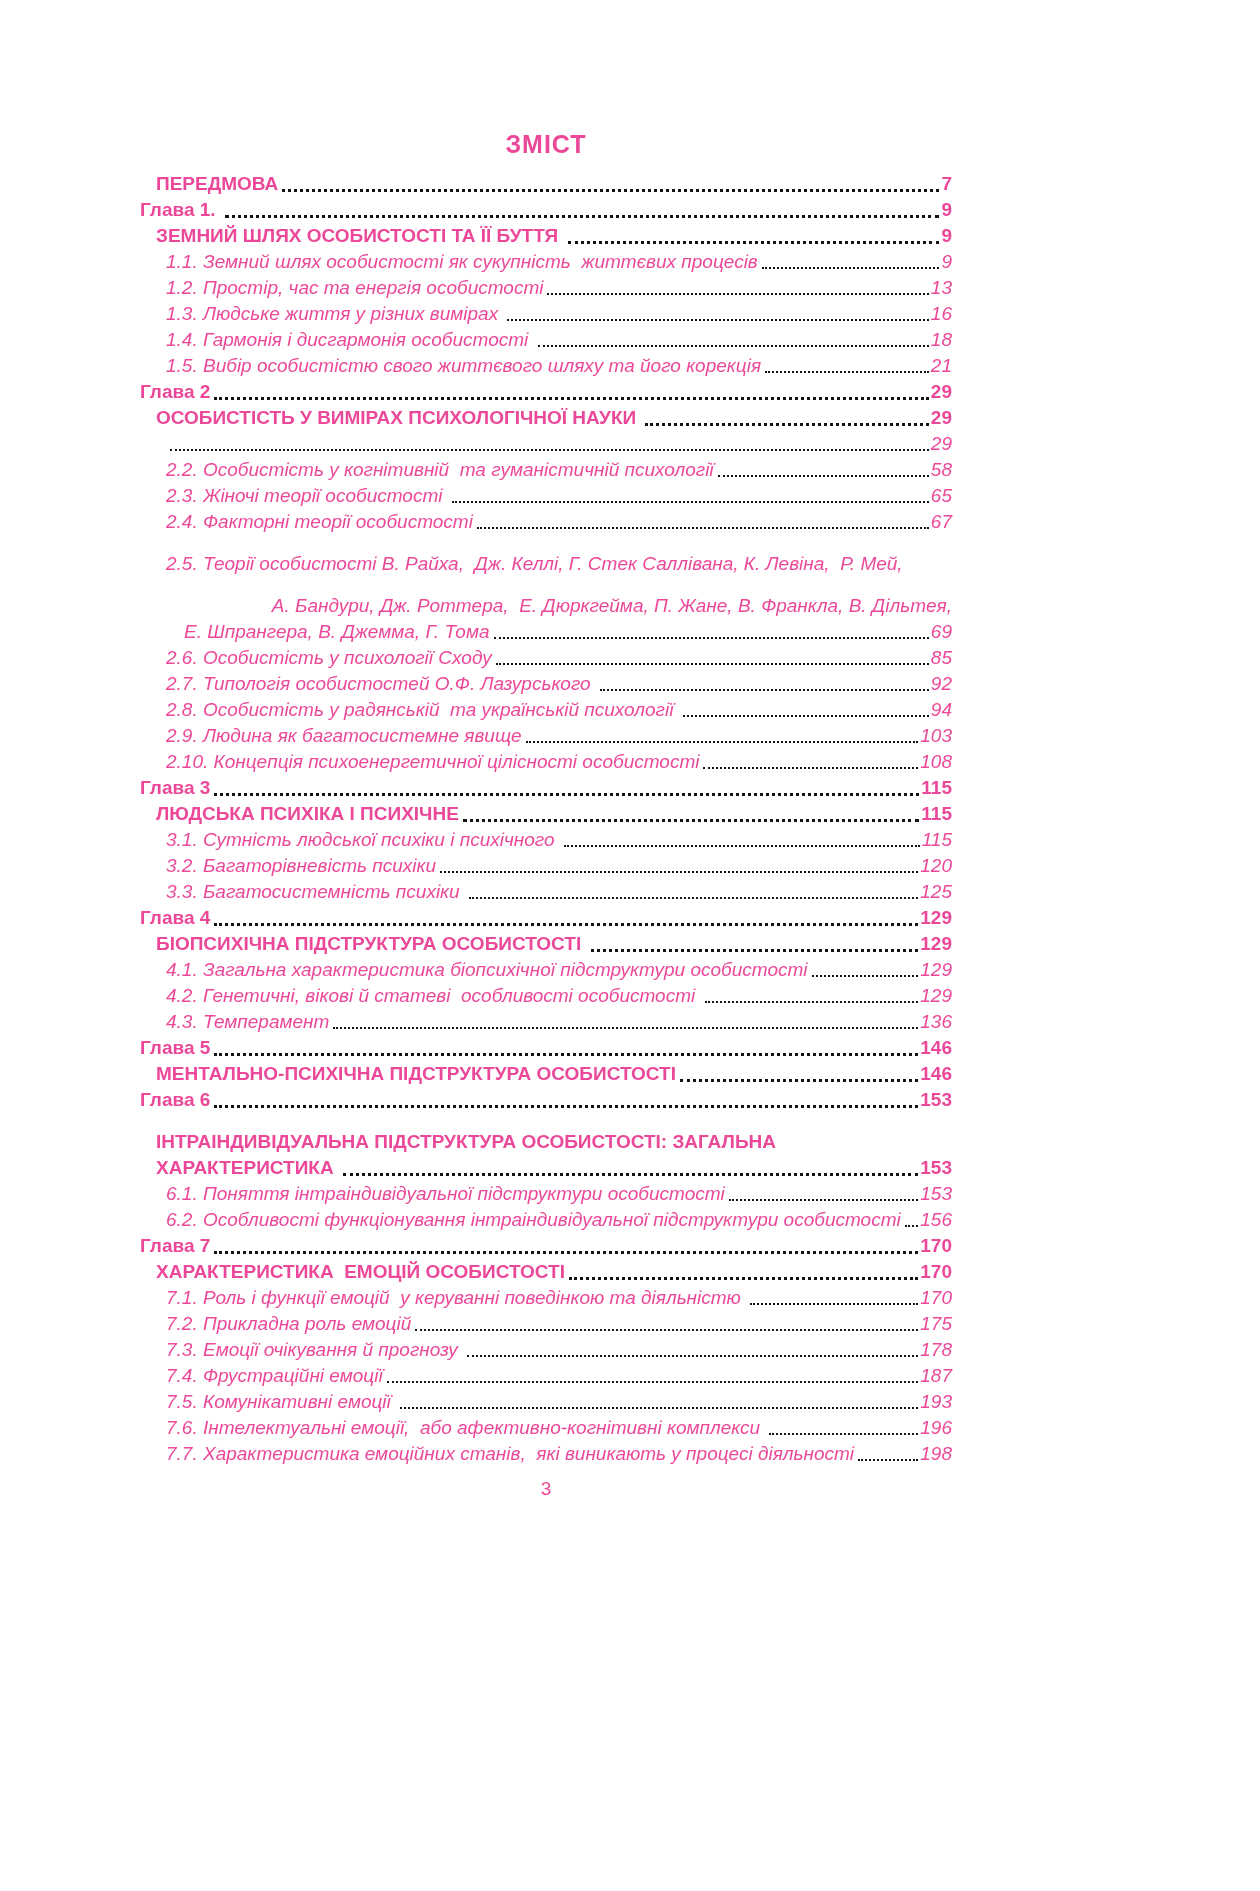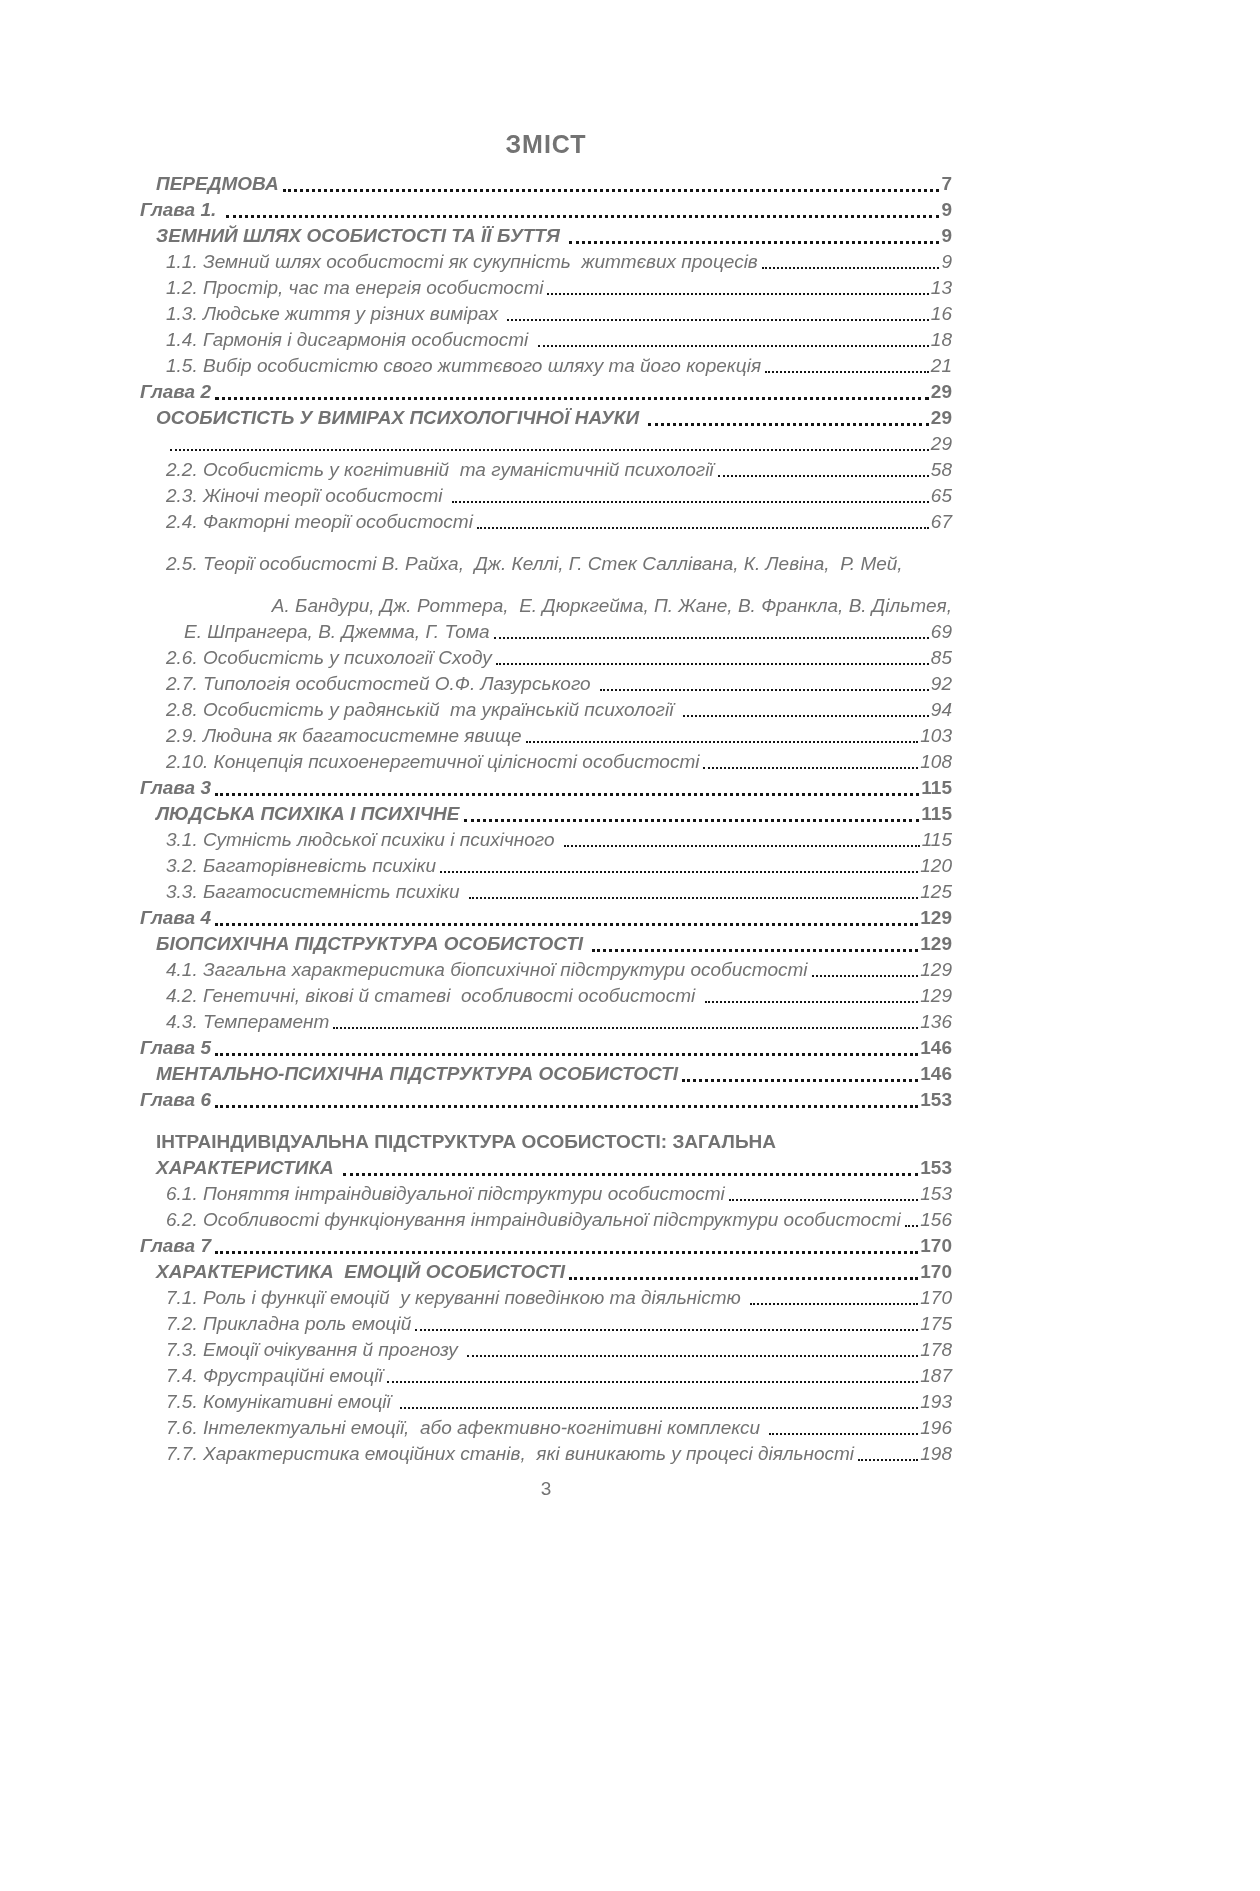--- a/index.html
+++ b/index.html
@@ -6,21 +6,21 @@
     margin: 0;
     padding: 0;
     background: #ffffff;
   }
   .page {
     position: relative;
     width: 1260px;
     height: 1891px;
     margin: 0 auto;
     background: #ffffff;
-    color: #737373;
+    color: #ec4899;
     font-family: "Liberation Sans", sans-serif;
     overflow: hidden;
   }
   .content {
     position: absolute;
     left: 140px;
     top: 130px;
     width: 812px;
   }
   .title {
@@ -54,21 +54,20 @@
     display: flex;
     align-items: flex-end;
   }
   .toc-row.hang, .toc-line.hang {
     padding-left: 18px;
     text-align: right;
   }
   .toc-text {
     white-space: pre-wrap;
     flex: 0 1 auto;
-    font-style: italic;
   }
   .leader {
     flex: 1 1 auto;
     min-width: 8px;
     height: 0;
     align-self: flex-end;
     border-bottom: 2px dotted #141414;
     margin: 0 2px 6px 4px;
   }
   .glava .leader, .chapter .leader {

